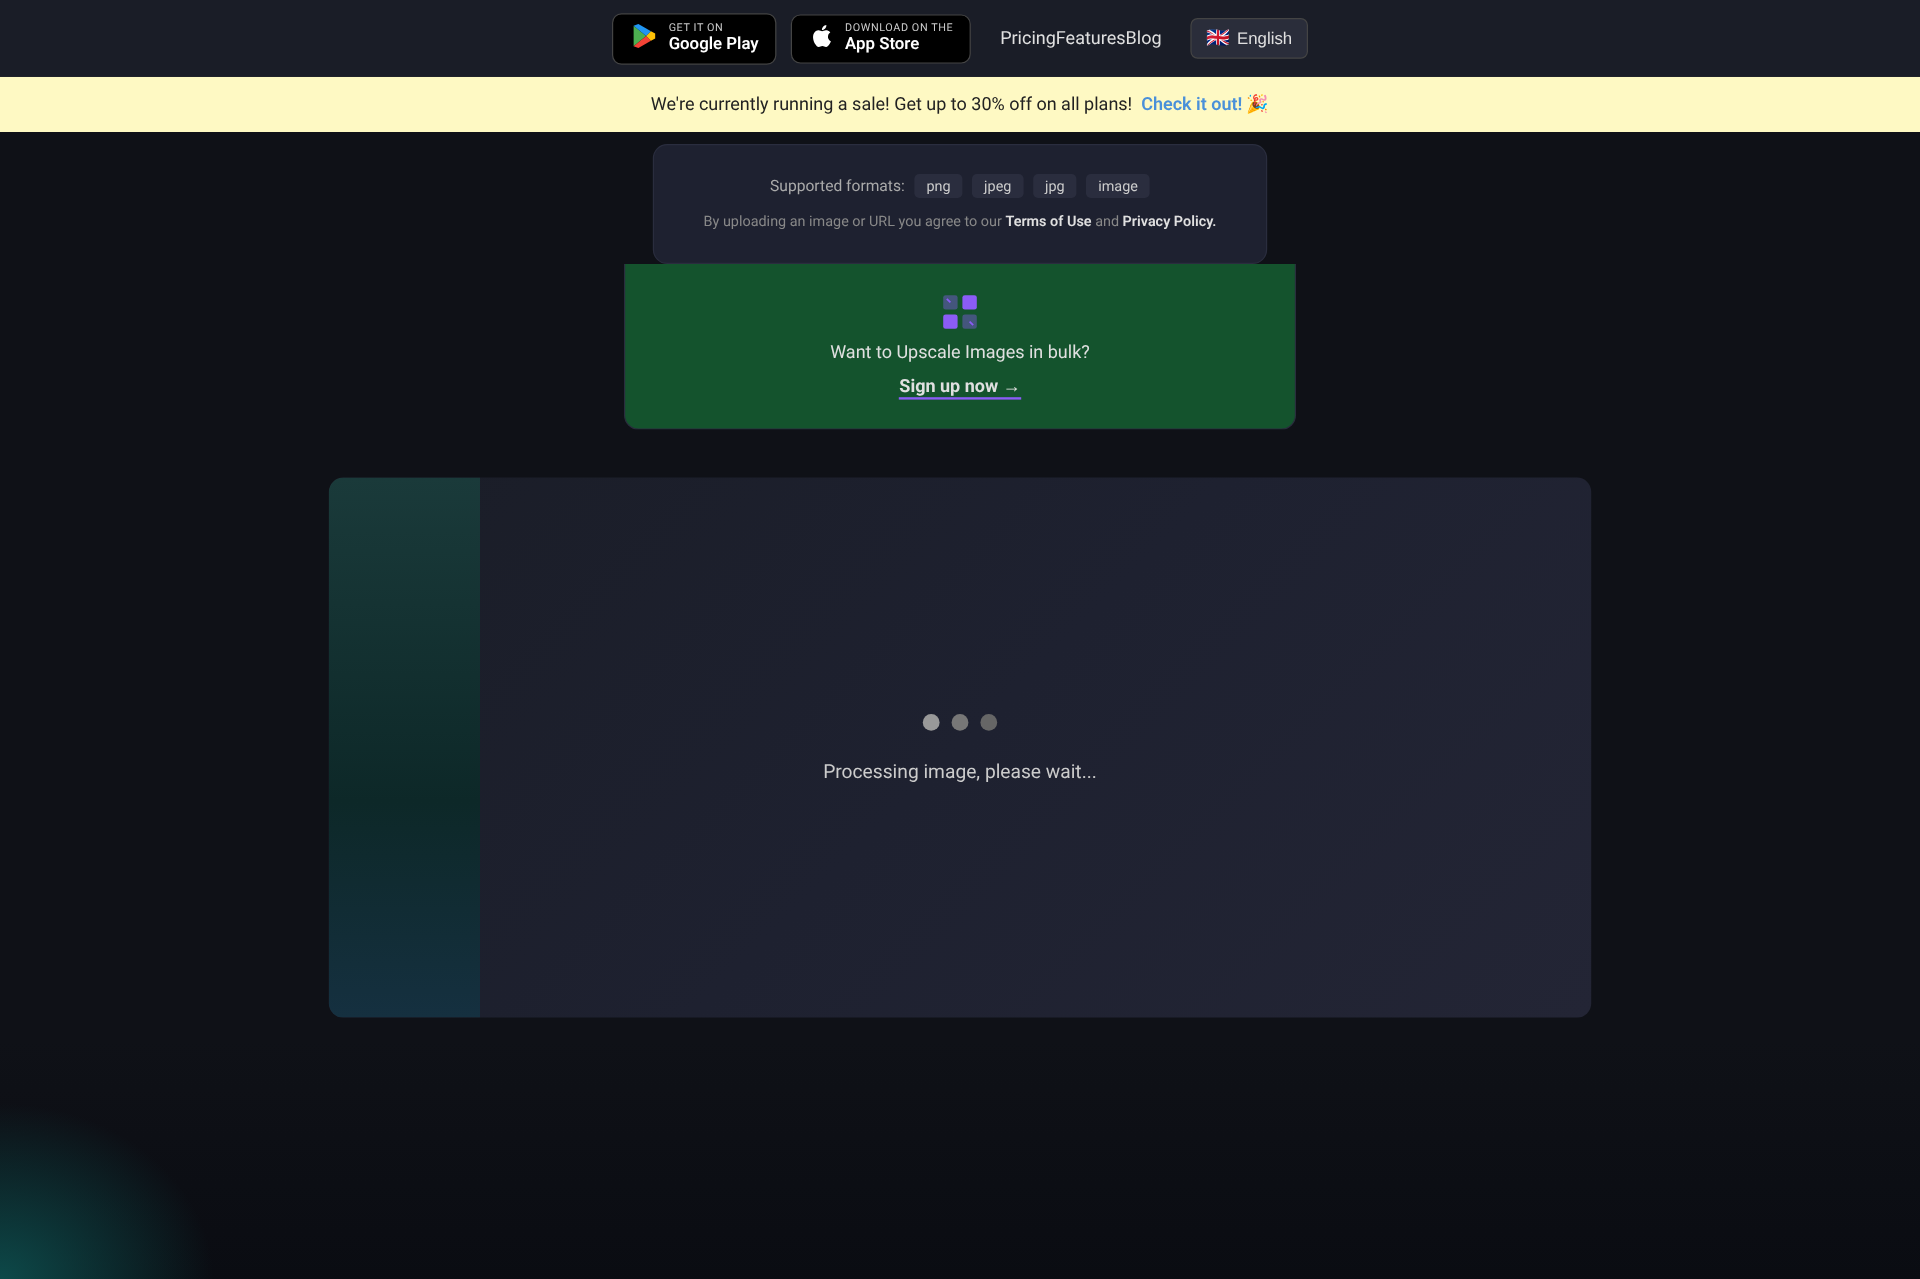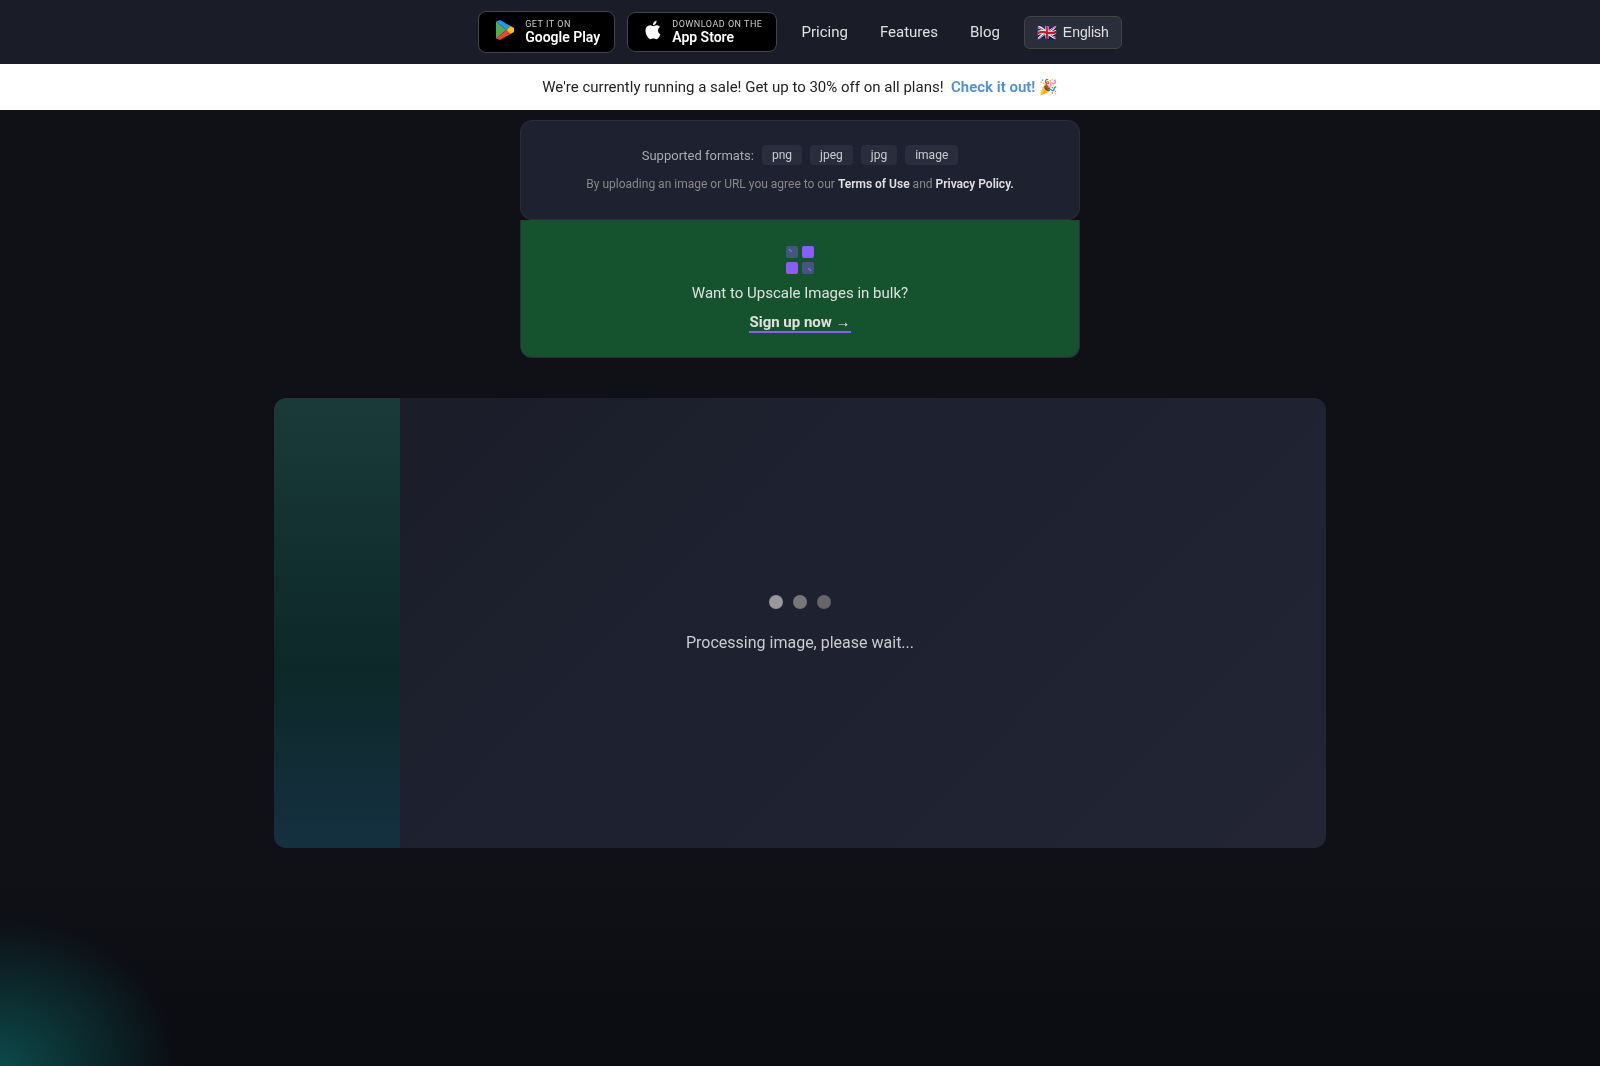--- a/index.html
+++ b/index.html
@@ -60,21 +60,20 @@
     }
 
     .app-store-btn .store-text .line2 {
       font-size: 14px;
       font-weight: 600;
     }
 
     .nav-links {
       display: flex;
       align-items: flex-start;
-      gap: 32px;
       margin-left: 8px;
     }
 
     .nav-link {
       color: #e0e0e0;
       font-size: 15px;
       cursor: pointer;
       text-decoration: none;
     }
 
@@ -91,21 +90,21 @@
       cursor: pointer;
       margin-left: 8px;
     }
 
     .flag-icon {
       font-size: 16px;
     }
 
     
     .sale-banner {
-      background: #ffffff;
+      background: #fef9c3;
       color: #222;
       text-align: center;
       padding: 14px 30px;
       font-size: 15px;
     }
 
     .sale-banner a {
       color: #4a90d9;
       font-weight: 600;
       text-decoration: none;
@@ -118,21 +117,21 @@
       align-items: center;
       padding-top: 0;
       position: relative;
     }
 
     
     .upload-card {
       background: #1e2130;
       border-radius: 12px;
       padding: 24px 32px 28px;
-      width: 560px;
+      width: 512px;
       margin-top: 10px;
       border: 1px solid #2a2d3e;
     }
 
     .supported-formats {
       display: flex;
       align-items: center;
       gap: 8px;
       font-size: 13px;
       color: #aaa;

